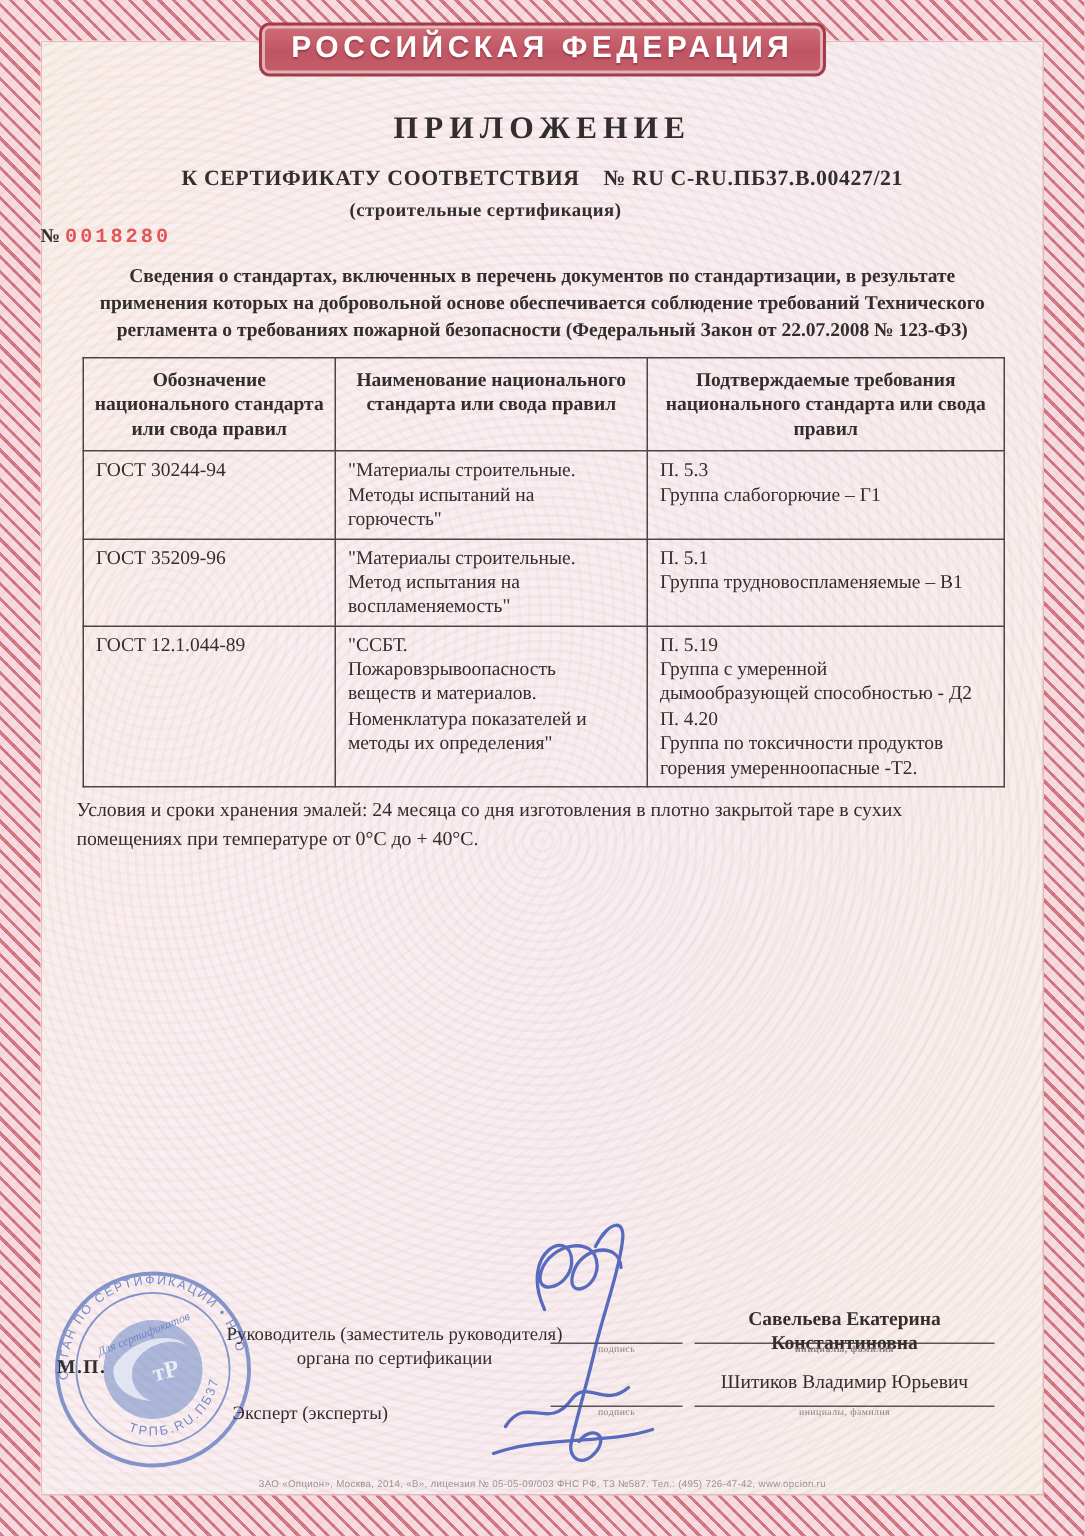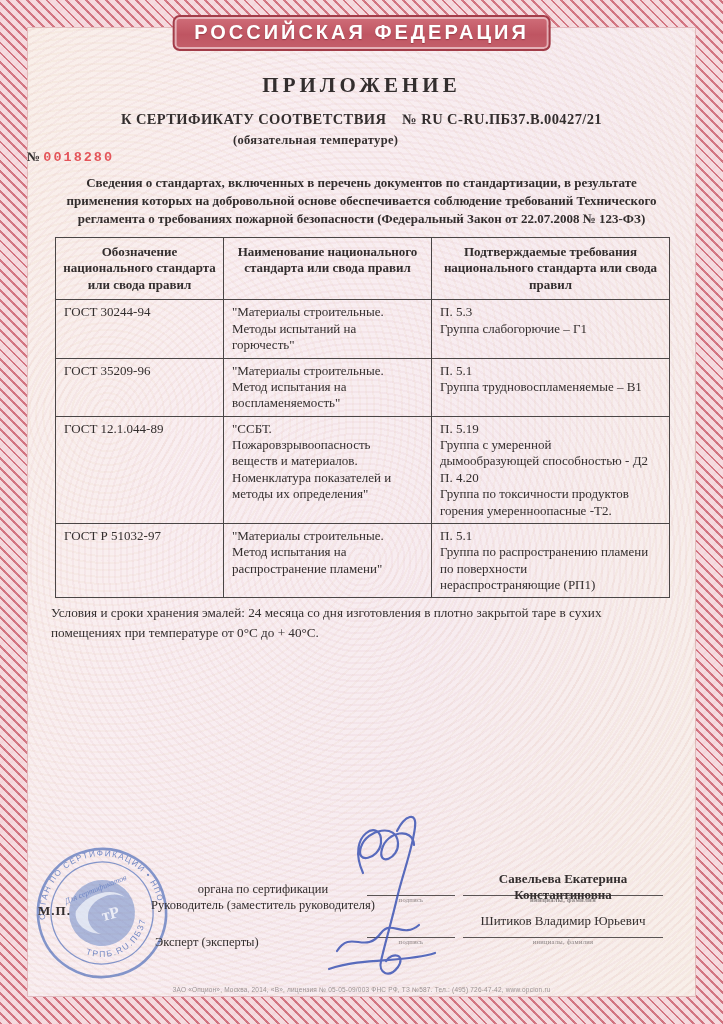--- a/index.html
+++ b/index.html
@@ -66,21 +66,21 @@
 
   <div class="inner">
     <div class="content">
       <div class="doc-title">ПРИЛОЖЕНИЕ</div>
 
       <div class="cert-line">
         <span>К СЕРТИФИКАТУ СООТВЕТСТВИЯ</span>
         <span>№ RU С-RU.ПБ37.В.00427/21</span>
       </div>
 
-      <div class="cert-type">(обязательная температуре)</div>
+      <div class="cert-type">(строительные сертификация)</div>
 
       <div class="form-number">
         <span>№</span>
         <span class="digits">0018280</span>
       </div>
 
       <div class="intro">Сведения о стандартах, включенных в перечень документов по стандартизации, в результате применения которых на добровольной основе обеспечивается соблюдение требований Технического регламента о требованиях пожарной безопасности (Федеральный Закон от 22.07.2008 № 123-ФЗ)</div>
 
       <table class="std">
         <colgroup>
@@ -119,30 +119,20 @@
 веществ и материалов.
 Номенклатура показателей и
 методы их определения"</td>
             <td class="t-pre">П. 5.19
 Группа с умеренной
 дымообразующей способностью - Д2
 П. 4.20
 Группа по токсичности продуктов
 горения умеренноопасные -Т2.</td>
           </tr>
-          <tr>
-            <td class="t-pre">ГОСТ Р 51032-97</td>
-            <td class="t-pre">"Материалы строительные.
-Метод испытания на
-распространение пламени"</td>
-            <td class="t-pre">П. 5.1
-Группа по распространению пламени
-по поверхности
-нераспространяющие (РП1)</td>
-          </tr>
         </tbody>
       </table>
 
       <div class="storage">Условия и сроки хранения эмалей: 24 месяца со дня изготовления в плотно закрытой таре в сухих помещениях при температуре от 0°С до + 40°С.</div>
     </div>
 
     <div class="sig-area">
 
       <svg class="stamp" viewBox="0 0 140 140">
         <g transform="rotate(-14 70 70)" stroke="#4668b8" fill="none">
@@ -161,22 +151,22 @@
             <textPath href="#arcBot" startOffset="30%">ТРПБ.RU.ПБ37</textPath>
           </text>
           <text x="70" y="48" text-anchor="middle" font-size="8" font-style="italic" font-family="Liberation Serif, serif" fill="#4668b8" stroke="none" transform="rotate(-8 70 48)" opacity=".9">Для сертификатов</text>
           <text x="78" y="78" text-anchor="middle" font-size="16" font-weight="bold" font-family="Liberation Serif, serif" fill="#eef2fb" stroke="none" opacity=".95">тР</text>
         </g>
       </svg>
 
       <div class="mp">М.П.</div>
 
       <div class="lbl-head">
+        <div>Руководитель (заместитель руководителя)</div>
         <div>органа по сертификации</div>
-        <div>Руководитель (заместитель руководителя)</div>
       </div>
 
       <div class="sig-cell p1">
         <div class="sig-caption">подпись</div>
       </div>
       <div class="sig-cell n1">
         <span>Савельева Екатерина Константиновна</span>
         <div class="sig-caption">инициалы, фамилия</div>
       </div>
 

